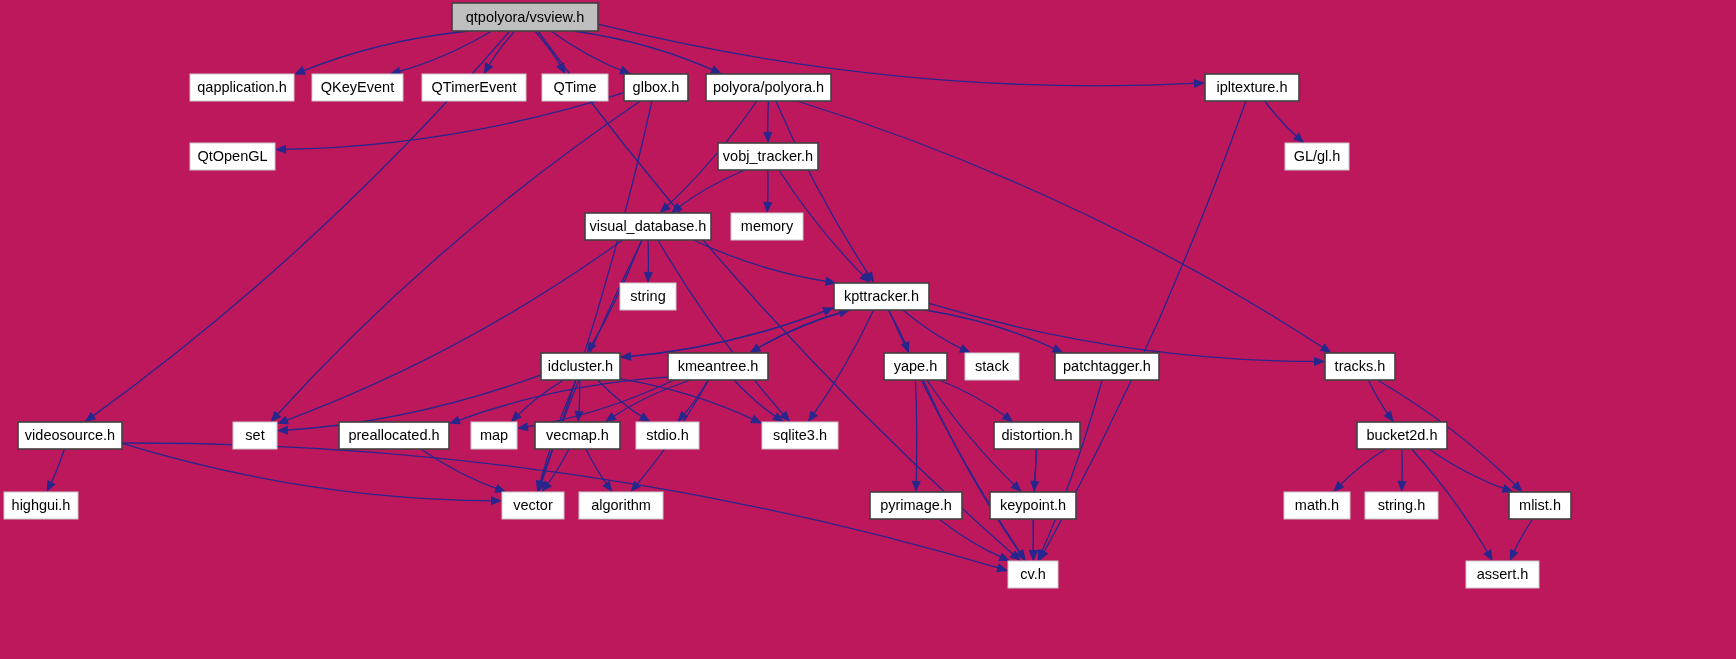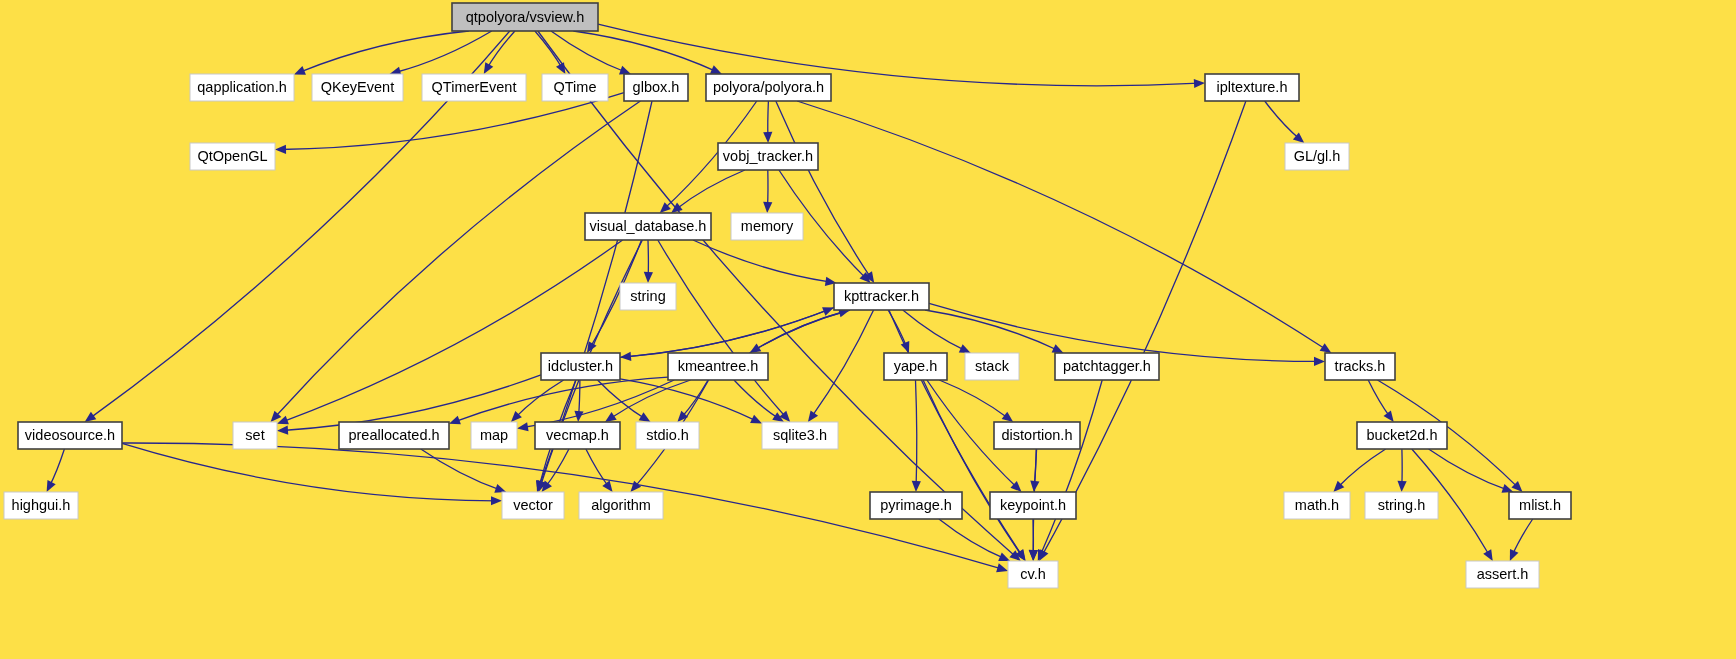--- a/index.html
+++ b/index.html
@@ -7,21 +7,21 @@
     padding: 0;
     background: #ffffff;
   }
   body {
     font-family: "Liberation Sans", sans-serif;
   }
   #graph-root {
     position: relative;
     width: 1736px;
     height: 659px;
-    background: #fde047;
+    background: #be185d;
     overflow: hidden;
   }
   svg#graph-canvas {
     position: absolute;
     left: 0;
     top: 0;
     width: 1736px;
     height: 659px;
   }
   .node-rect {

